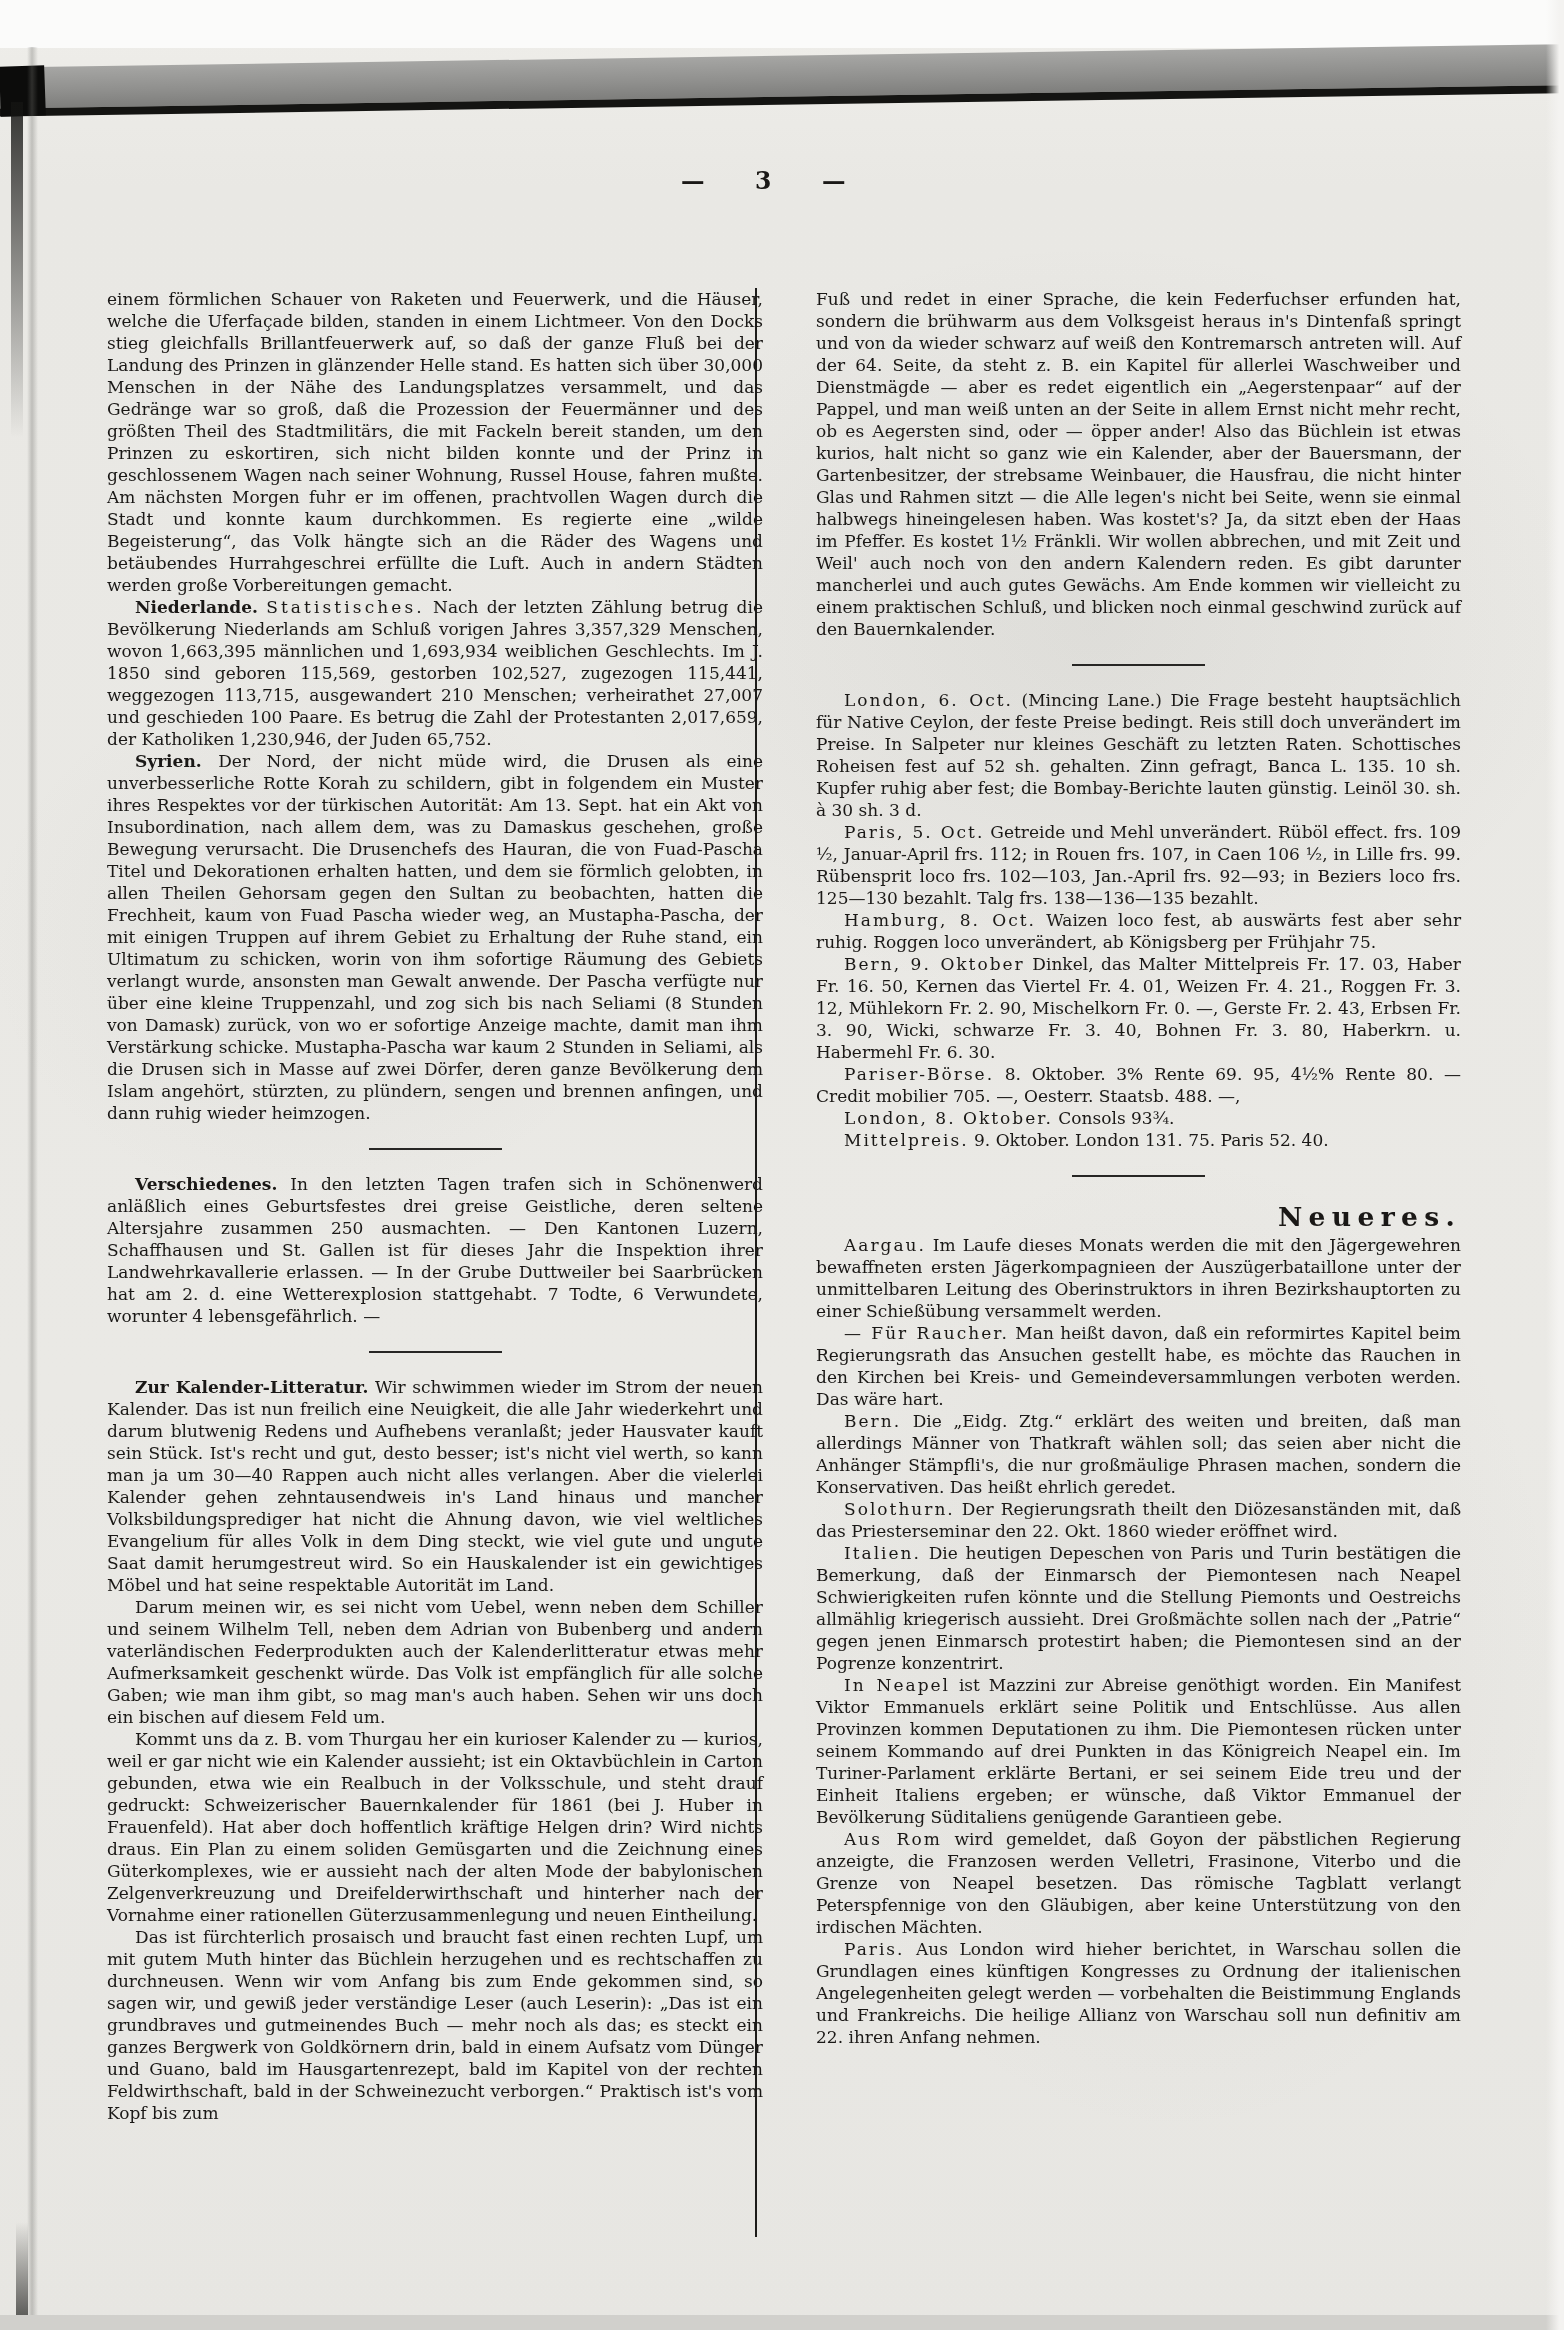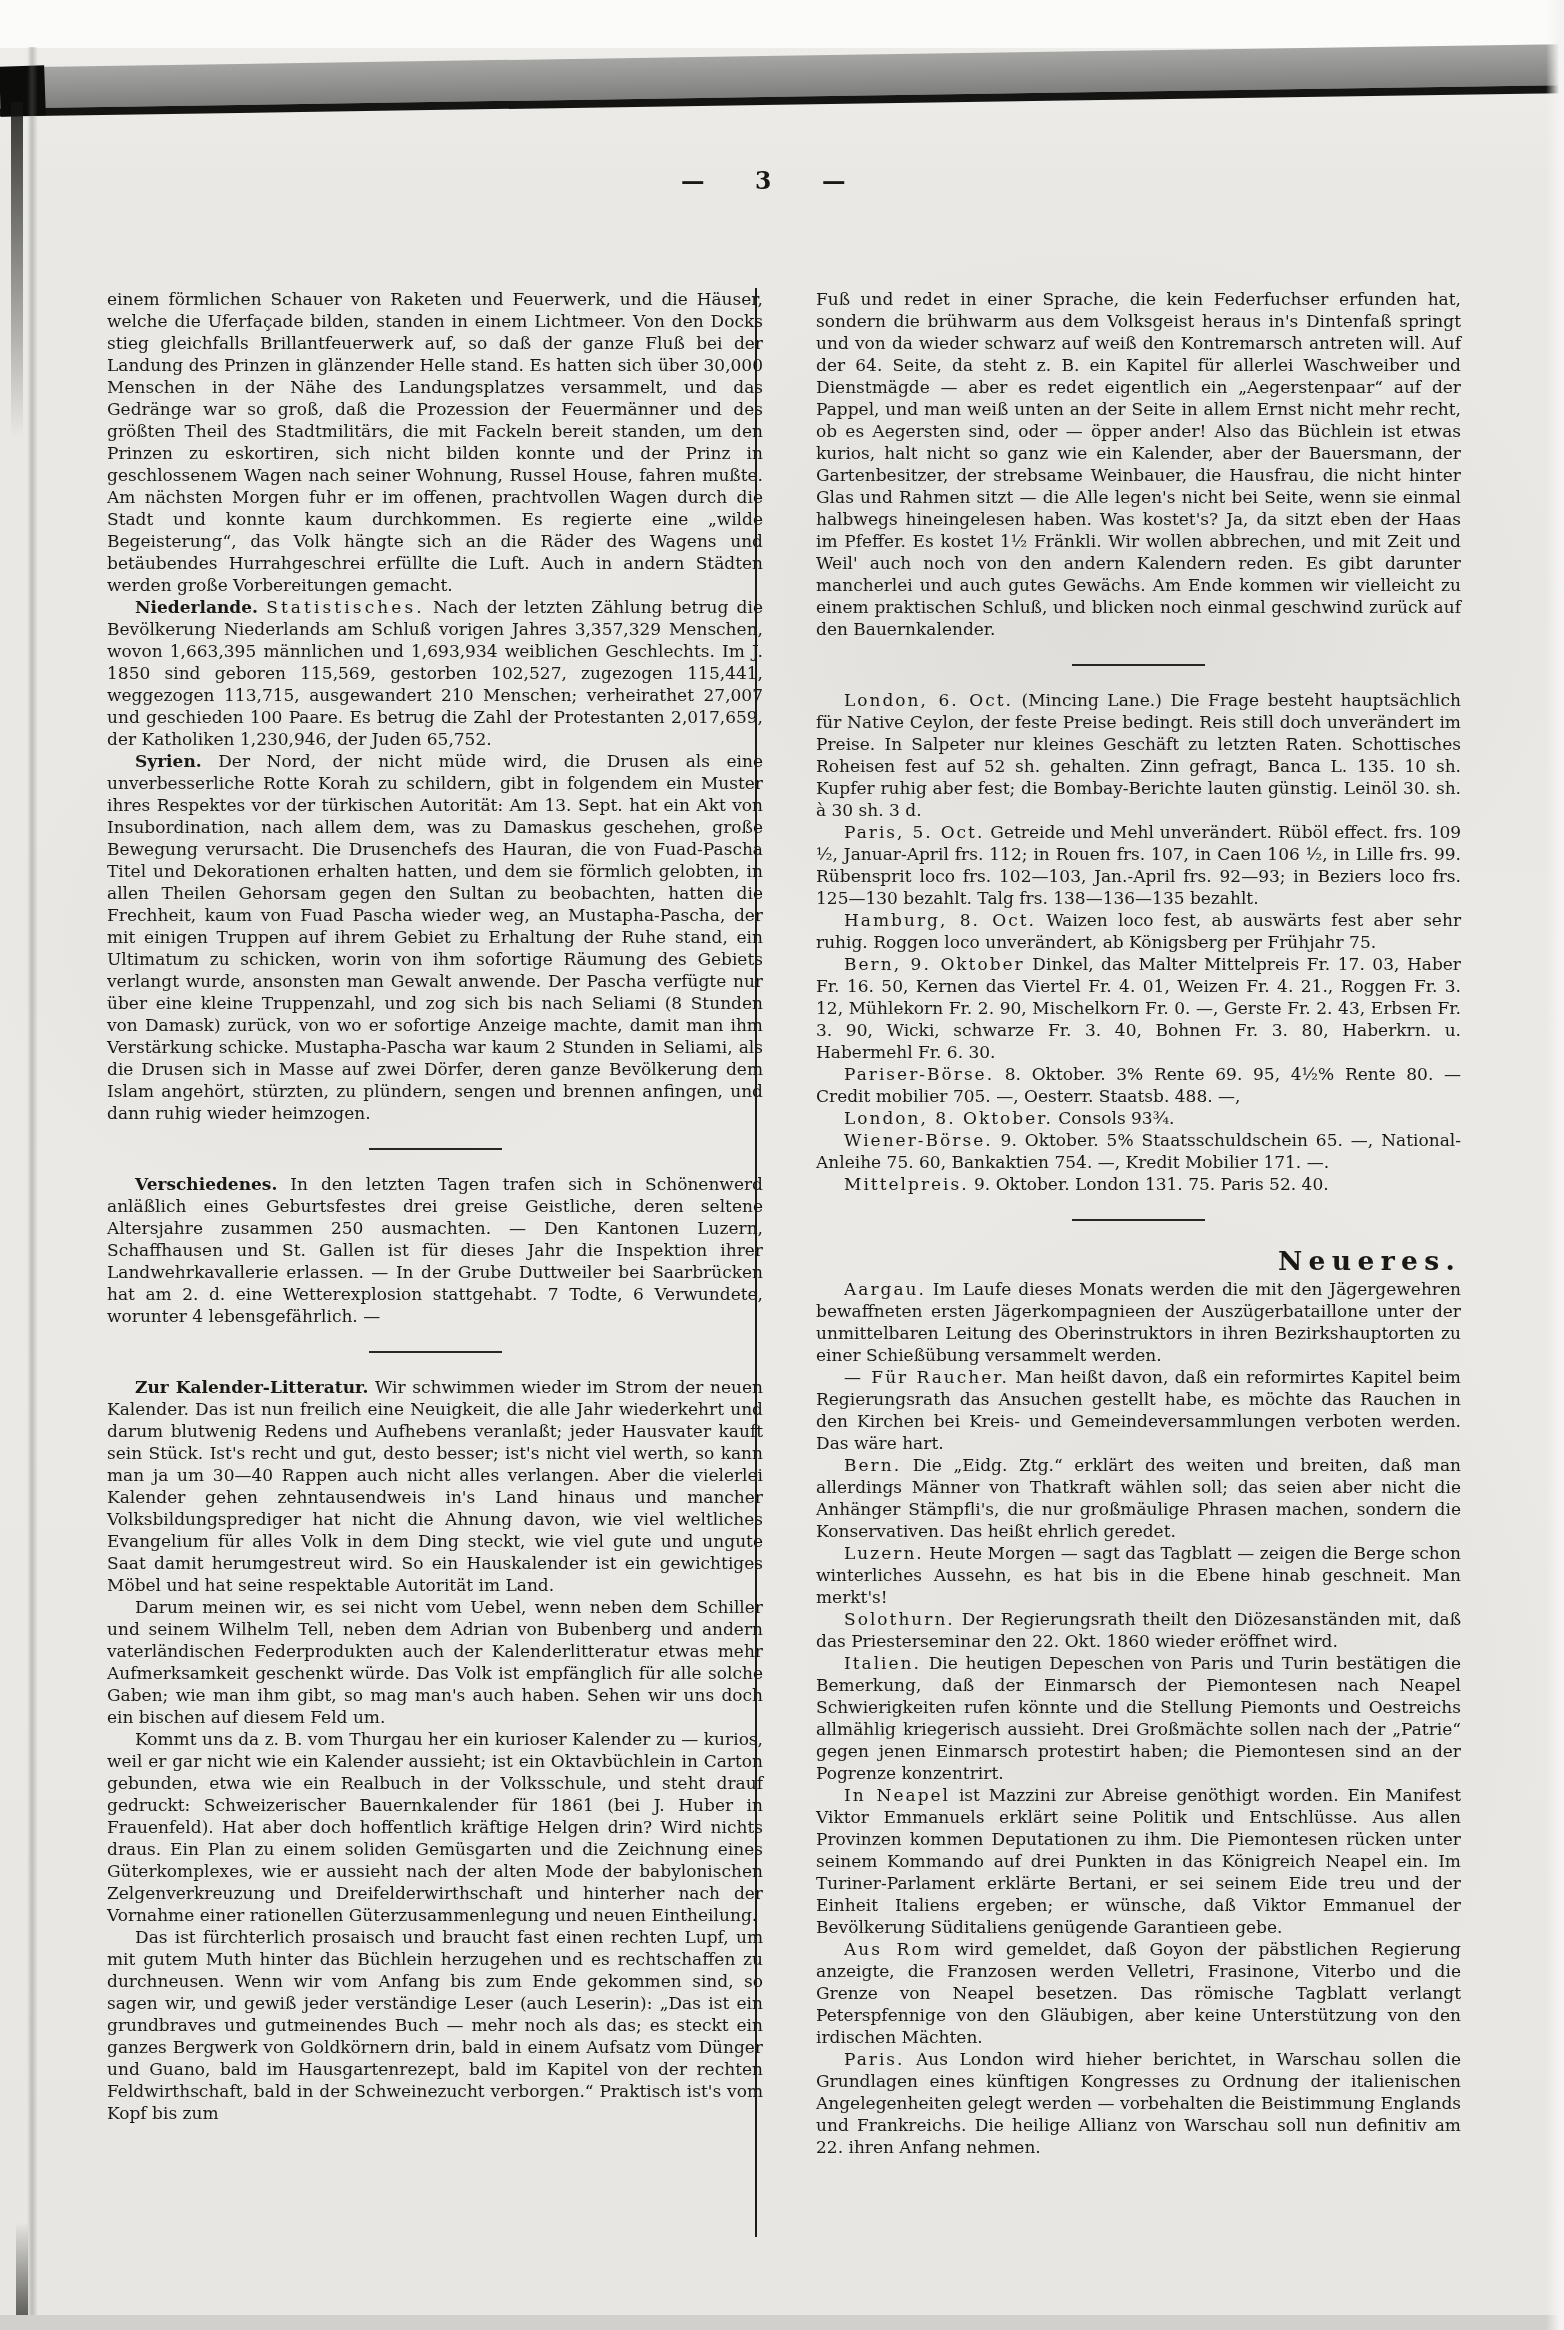--- a/index.html
+++ b/index.html
@@ -105,30 +105,28 @@
 
   <div class="rule"></div>
 
 
   <p class="ind item"><span class="place">London, 6. Oct.</span> <span>(Mincing Lane.) Die Frage besteht hauptsächlich für Native Ceylon, der feste Preise bedingt. Reis still doch unverändert im Preise. In Salpeter nur kleines Geschäft zu letzten Raten. Schottisches Roheisen fest auf 52 sh. gehalten. Zinn gefragt, Banca L. 135. 10 sh. Kupfer ruhig aber fest; die Bombay-Berichte lauten günstig. Leinöl 30. sh. à 30 sh. 3 d.</span></p>
   <p class="ind item"><span class="place">Paris, 5. Oct.</span> <span>Getreide und Mehl unverändert. Rüböl effect. frs. 109 ½, Januar-April frs. 112; in Rouen frs. 107, in Caen 106 ½, in Lille frs. 99. Rübensprit loco frs. 102—103, Jan.-April frs. 92—93; in Beziers loco frs. 125—130 bezahlt. Talg frs. 138—136—135 bezahlt.</span></p>
   <p class="ind item"><span class="place">Hamburg, 8. Oct.</span> <span>Waizen loco fest, ab auswärts fest aber sehr ruhig. Roggen loco unverändert, ab Königsberg per Frühjahr 75.</span></p>
   <p class="ind item"><span class="place">Bern, 9. Oktober</span> <span>Dinkel, das Malter Mittelpreis Fr. 17. 03, Haber Fr. 16. 50, Kernen das Viertel Fr. 4. 01, Weizen Fr. 4. 21., Roggen Fr. 3. 12, Mühlekorn Fr. 2. 90, Mischelkorn Fr. 0. —, Gerste Fr. 2. 43, Erbsen Fr. 3. 90, Wicki, schwarze Fr. 3. 40, Bohnen Fr. 3. 80, Haberkrn. u. Habermehl Fr. 6. 30.</span></p>
   <p class="ind item"><span class="place">Pariser-Börse.</span> <span>8. Oktober. 3% Rente 69. 95, 4½% Rente 80. — Credit mobilier 705. —, Oesterr. Staatsb. 488. —,</span></p>
   <p class="ind item"><span class="place">London, 8. Oktober.</span> <span>Consols 93¾.</span></p>
-  <p class="ind item"><span class="place">Wiener-Börse.</span> <span>9. Oktober. 5% Staatsschuldschein 65. —, National-Anleihe 75. 60, Bankaktien 754. —, Kredit Mobilier 171. —.</span></p>
   <p class="ind item"><span class="place">Mittelpreis.</span> <span>9. Oktober. London 131. 75. Paris 52. 40.</span></p>
 
   <div class="rule"></div>
 
   <p class="heading-neueres">Neueres.</p>
 
   <p class="ind item"><span class="place">Aargau.</span> <span>Im Laufe dieses Monats werden die mit den Jägergewehren bewaffneten ersten Jägerkompagnieen der Auszügerbataillone unter der unmittelbaren Leitung des Oberinstruktors in ihren Bezirkshauptorten zu einer Schießübung versammelt werden.</span></p>
   <p class="ind item"><span class="place">— Für Raucher.</span> <span>Man heißt davon, daß ein reformirtes Kapitel beim Regierungsrath das Ansuchen gestellt habe, es möchte das Rauchen in den Kirchen bei Kreis- und Gemeindeversammlungen verboten werden. Das wäre hart.</span></p>
   <p class="ind item"><span class="place">Bern.</span> <span>Die „Eidg. Ztg.“ erklärt des weiten und breiten, daß man allerdings Männer von Thatkraft wählen soll; das seien aber nicht die Anhänger Stämpfli's, die nur großmäulige Phrasen machen, sondern die Konservativen. Das heißt ehrlich geredet.</span></p>
-  <p class="ind item"><span class="place">Luzern.</span> <span>Heute Morgen — sagt das Tagblatt — zeigen die Berge schon winterliches Aussehn, es hat bis in die Ebene hinab geschneit. Man merkt's!</span></p>
   <p class="ind item"><span class="place">Solothurn.</span> <span>Der Regierungsrath theilt den Diözesanständen mit, daß das Priesterseminar den 22. Okt. 1860 wieder eröffnet wird.</span></p>
   <p class="ind item"><span class="place">Italien.</span> <span>Die heutigen Depeschen von Paris und Turin bestätigen die Bemerkung, daß der Einmarsch der Piemontesen nach Neapel Schwierigkeiten rufen könnte und die Stellung Piemonts und Oestreichs allmählig kriegerisch aussieht. Drei Großmächte sollen nach der „Patrie“ gegen jenen Einmarsch protestirt haben; die Piemontesen sind an der Pogrenze konzentrirt.</span></p>
   <p class="ind item"><span class="place">In Neapel</span> <span>ist Mazzini zur Abreise genöthigt worden. Ein Manifest Viktor Emmanuels erklärt seine Politik und Entschlüsse. Aus allen Provinzen kommen Deputationen zu ihm. Die Piemontesen rücken unter seinem Kommando auf drei Punkten in das Königreich Neapel ein. Im Turiner-Parlament erklärte Bertani, er sei seinem Eide treu und der Einheit Italiens ergeben; er wünsche, daß Viktor Emmanuel der Bevölkerung Süditaliens genügende Garantieen gebe.</span></p>
   <p class="ind item"><span class="place">Aus Rom</span> <span>wird gemeldet, daß Goyon der päbstlichen Regierung anzeigte, die Franzosen werden Velletri, Frasinone, Viterbo und die Grenze von Neapel besetzen. Das römische Tagblatt verlangt Peterspfennige von den Gläubigen, aber keine Unterstützung von den irdischen Mächten.</span></p>
   <p class="ind item"><span class="place">Paris.</span> <span>Aus London wird hieher berichtet, in Warschau sollen die Grundlagen eines künftigen Kongresses zu Ordnung der italienischen Angelegenheiten gelegt werden — vorbehalten die Beistimmung Englands und Frankreichs. Die heilige Allianz von Warschau soll nun definitiv am 22. ihren Anfang nehmen.</span></p>
 </div>
 
 
 </body></html>

